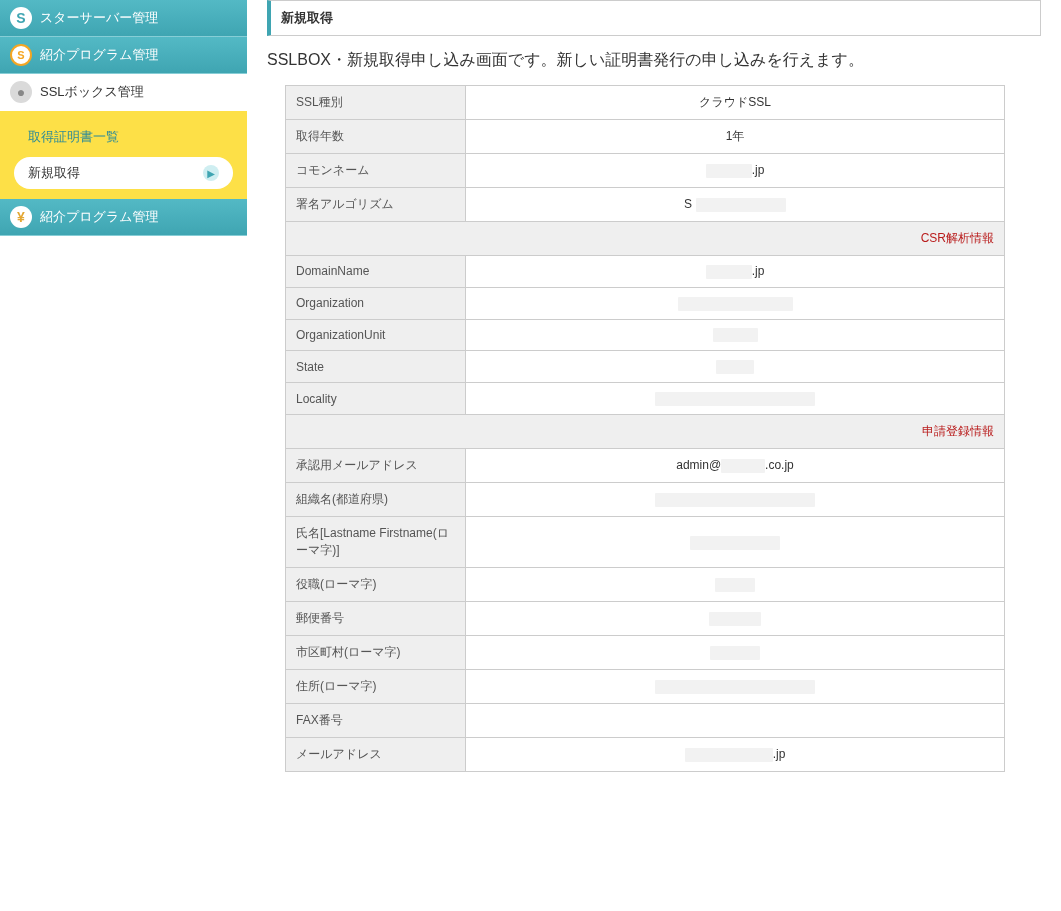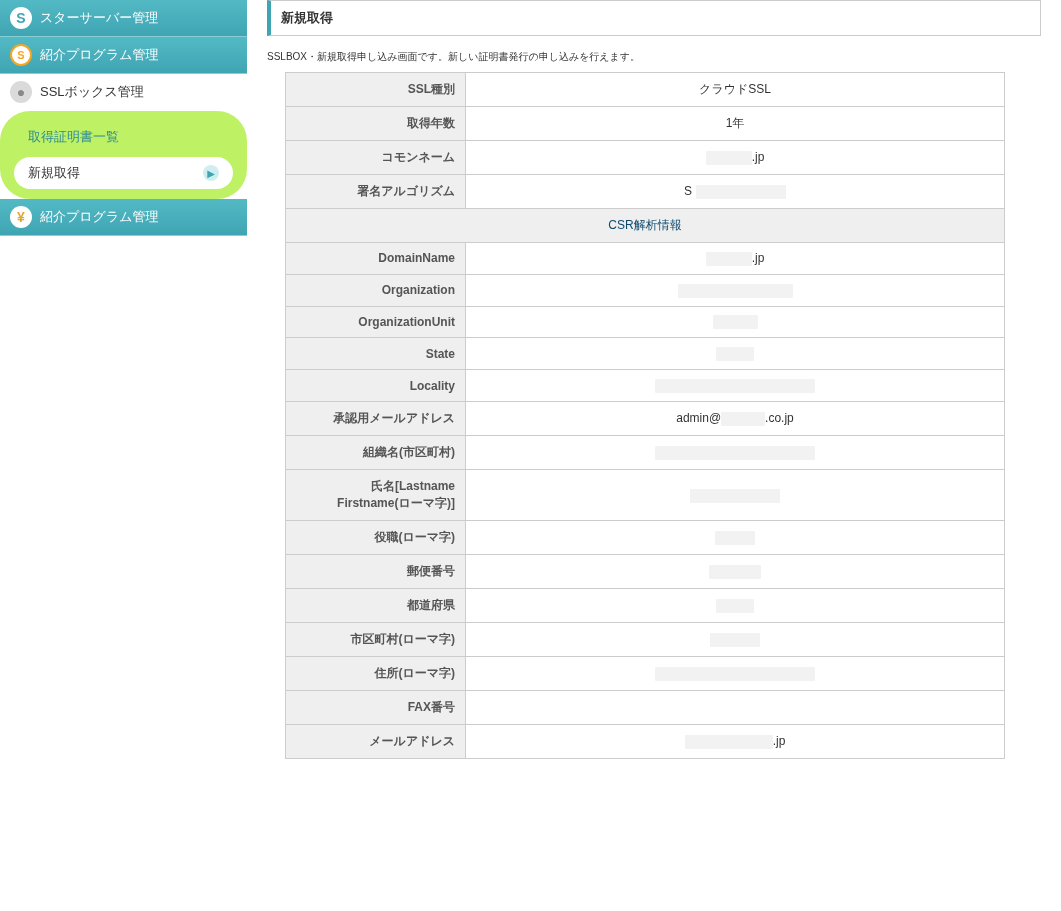--- a/index.html
+++ b/index.html
@@ -40,23 +40,22 @@
   justify-content: center;
   margin-right: 8px;
   font-weight: bold;
   font-size: 14px;
 }
 .nav-icon.s-blue { background:#fff; color:#3fa5b2; }
 .nav-icon.s-orange { background:#fff; color:#f5a623; border:2px solid #f5a623; box-sizing:border-box; font-size:11px;}
 .nav-icon.s-grey { background:#dadada; color:#888; }
 .nav-icon.s-gold { background:#fff; color:#e3a733; }
 .sub-nav {
-  background: #bef264;
+  background: #fde047;
   padding: 6px 14px 10px 14px;
-  border-radius: 30px;
 }
 .sub-nav-item {
   display: flex;
   align-items: center;
   height: 32px;
   padding: 0 14px;
   border-radius: 16px;
   color: #2d8b97;
   font-size: 13px;
   cursor: pointer;
@@ -83,47 +82,47 @@
 }
 .page-title-box {
   border: 1px solid #ccc;
   border-left: 4px solid #3fa5b2;
   padding: 8px 10px;
   font-weight: bold;
   font-size: 13px;
   margin-bottom: 14px;
 }
 .page-desc {
-  font-size: 10px;
-  margin-bottom: 8px;
+  font-size: 16px;
+  margin-bottom: 14px;
 }
 table.form-table {
   width: 720px;
   margin-left: 18px;
   border-collapse: collapse;
   font-size: 12px;
 }
 table.form-table th,
 table.form-table td {
   border: 1px solid #ccc;
   padding: 8px 10px;
   text-align: center;
   height: 31px;
 }
 table.form-table th {
   background: #efefef;
   width: 180px;
-  text-align: right;
-  font-weight: bold;
+  text-align: left;
+  font-weight: normal;
   color: #555;
 }
 table.form-table .section-header td {
   background: #efefef;
-  text-align: center;
-  color: #0c4a6e;
+  text-align: right;
+  color: #b91c1c;
 }
 .redact {
   display: inline-block;
   background: #f2f2f2;
   height: 14px;
   vertical-align: middle;
   border-radius: 1px;
 }
 </style>
 </head>
@@ -196,45 +195,44 @@
         <td><span class="redact" style="width:45px"></span></td>
       </tr>
       <tr>
         <th>State</th>
         <td><span class="redact" style="width:38px"></span></td>
       </tr>
       <tr>
         <th>Locality</th>
         <td><span class="redact" style="width:160px"></span></td>
       </tr>
+      <tr class="section-header">
+        <td colspan="2">申請登録情報</td>
+      </tr>
       <tr>
         <th>承認用メールアドレス</th>
         <td><span>admin@</span><span class="redact" style="width:44px"></span><span>.co.jp</span></td>
       </tr>
       <tr>
-        <th>組織名(市区町村)</th>
+        <th>組織名(都道府県)</th>
         <td><span class="redact" style="width:160px"></span></td>
       </tr>
       <tr>
         <th>氏名[Lastname Firstname(ローマ字)]</th>
         <td><span class="redact" style="width:90px"></span></td>
       </tr>
       <tr>
         <th>役職(ローマ字)</th>
         <td><span class="redact" style="width:40px"></span></td>
       </tr>
       <tr>
         <th>郵便番号</th>
         <td><span class="redact" style="width:52px"></span></td>
       </tr>
       <tr>
-        <th>都道府県</th>
-        <td><span class="redact" style="width:38px"></span></td>
-      </tr>
-      <tr>
         <th>市区町村(ローマ字)</th>
         <td><span class="redact" style="width:50px"></span></td>
       </tr>
       <tr>
         <th>住所(ローマ字)</th>
         <td><span class="redact" style="width:160px"></span></td>
       </tr>
       <tr>
         <th>FAX番号</th>
         <td></td>

